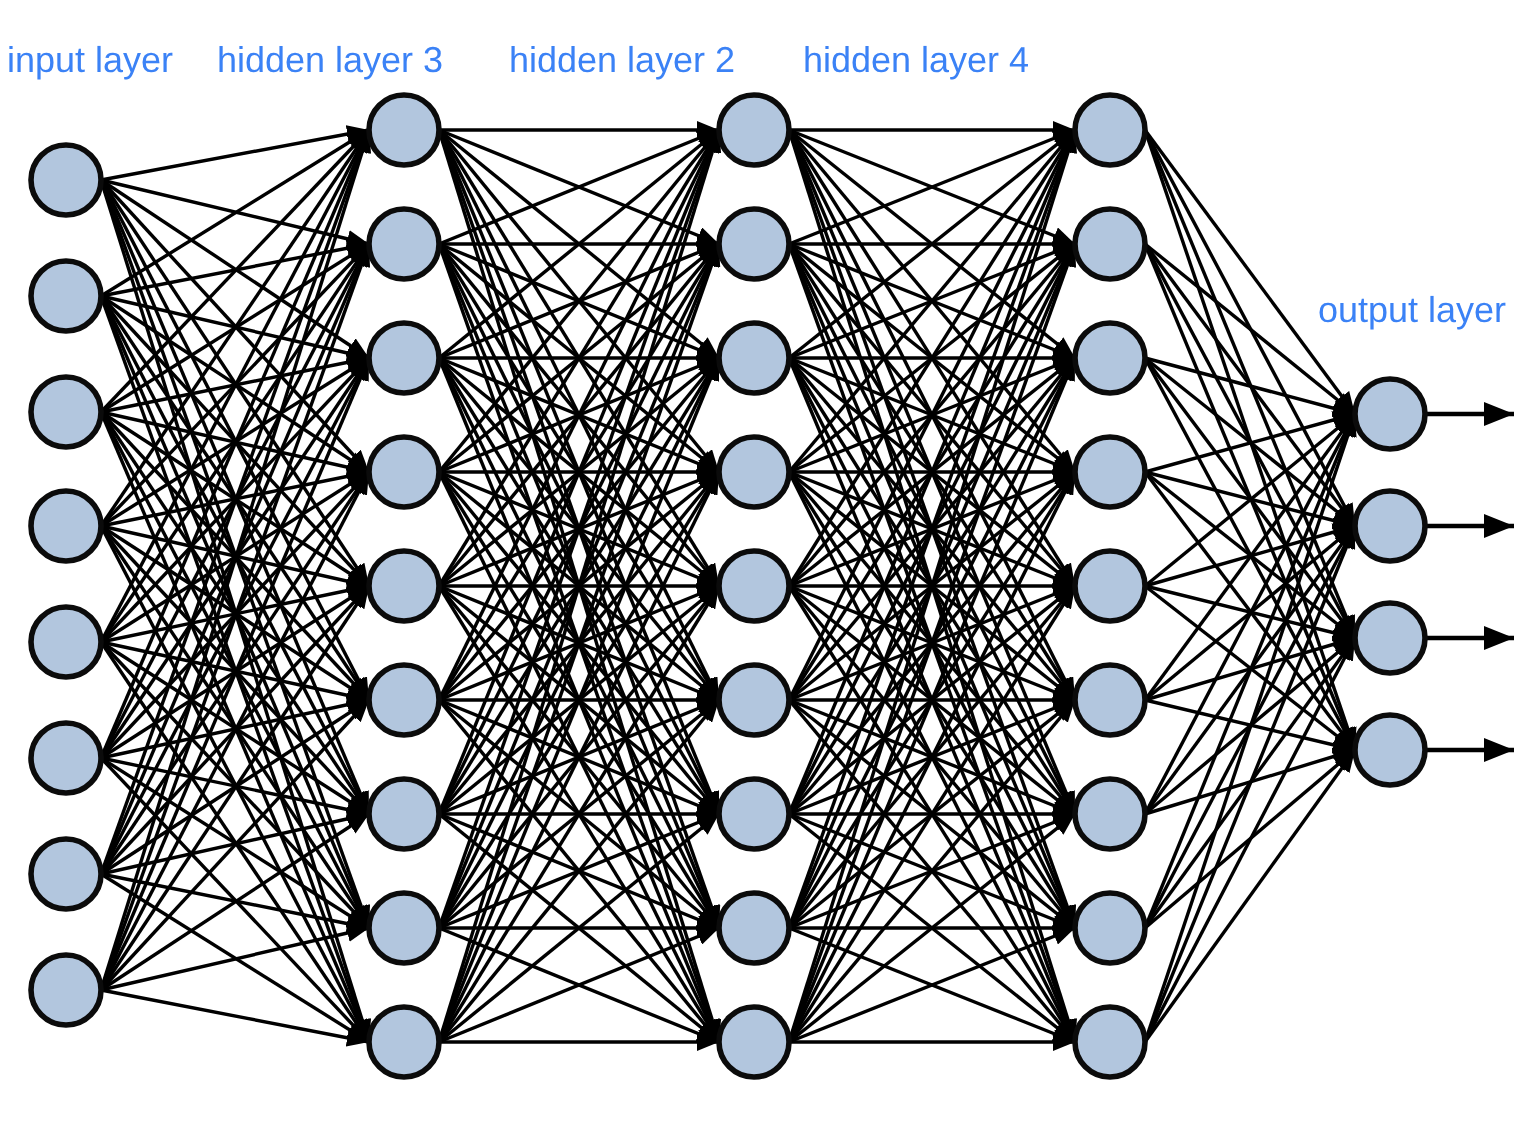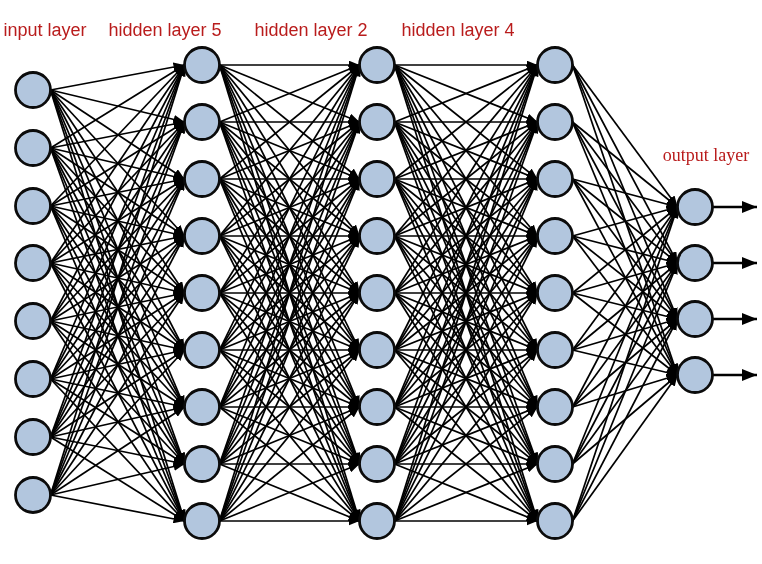--- a/index.html
+++ b/index.html
@@ -19,28 +19,28 @@
     position: absolute;
     left: 0;
     top: 0;
   }
   .layer-label {
     position: absolute;
     transform: translateX(-50%);
     white-space: nowrap;
     font-size: 18px;
     line-height: 20px;
-    color: #b91c1c;
+    color: #3b82f6;
     letter-spacing: 0px;
   }
   #label-input   { left: 45px;  top: 20px; }
   #label-hidden1 { left: 165px; top: 20px; }
   #label-hidden2 { left: 311px; top: 20px; }
   #label-hidden3 { left: 458px; top: 20px; }
-  #label-output  { left: 706px; top: 145px; font-family: Liberation Serif, serif; }
+  #label-output  { left: 706px; top: 145px; }
 </style>
 </head>
 <body>
 
 <div id="stage">
   <svg id="net-svg" width="762" height="564" viewBox="0 0 762 564">
       <defs>
         <marker id="arrow-edge" markerUnits="userSpaceOnUse" markerWidth="11" markerHeight="9" refX="11" refY="4.5" orient="auto">
           <path d="M0,0 L11,4.5 L0,9 Z" fill="#000000"></path>
         </marker>
@@ -363,17 +363,17 @@
         <circle cx="555" cy="464" r="17.5"></circle>
         <circle cx="555" cy="521" r="17.5"></circle>
         <circle cx="695" cy="207" r="17.5"></circle>
         <circle cx="695" cy="263" r="17.5"></circle>
         <circle cx="695" cy="319" r="17.5"></circle>
         <circle cx="695" cy="375" r="17.5"></circle>
       </g>
     </svg>
 
   <div class="layer-label" id="label-input">input layer</div>
-  <div class="layer-label" id="label-hidden1">hidden layer 5</div>
+  <div class="layer-label" id="label-hidden1">hidden layer 3</div>
   <div class="layer-label" id="label-hidden2">hidden layer 2</div>
   <div class="layer-label" id="label-hidden3">hidden layer 4</div>
   <div class="layer-label" id="label-output">output layer</div>
 </div>
 
 </body></html>

